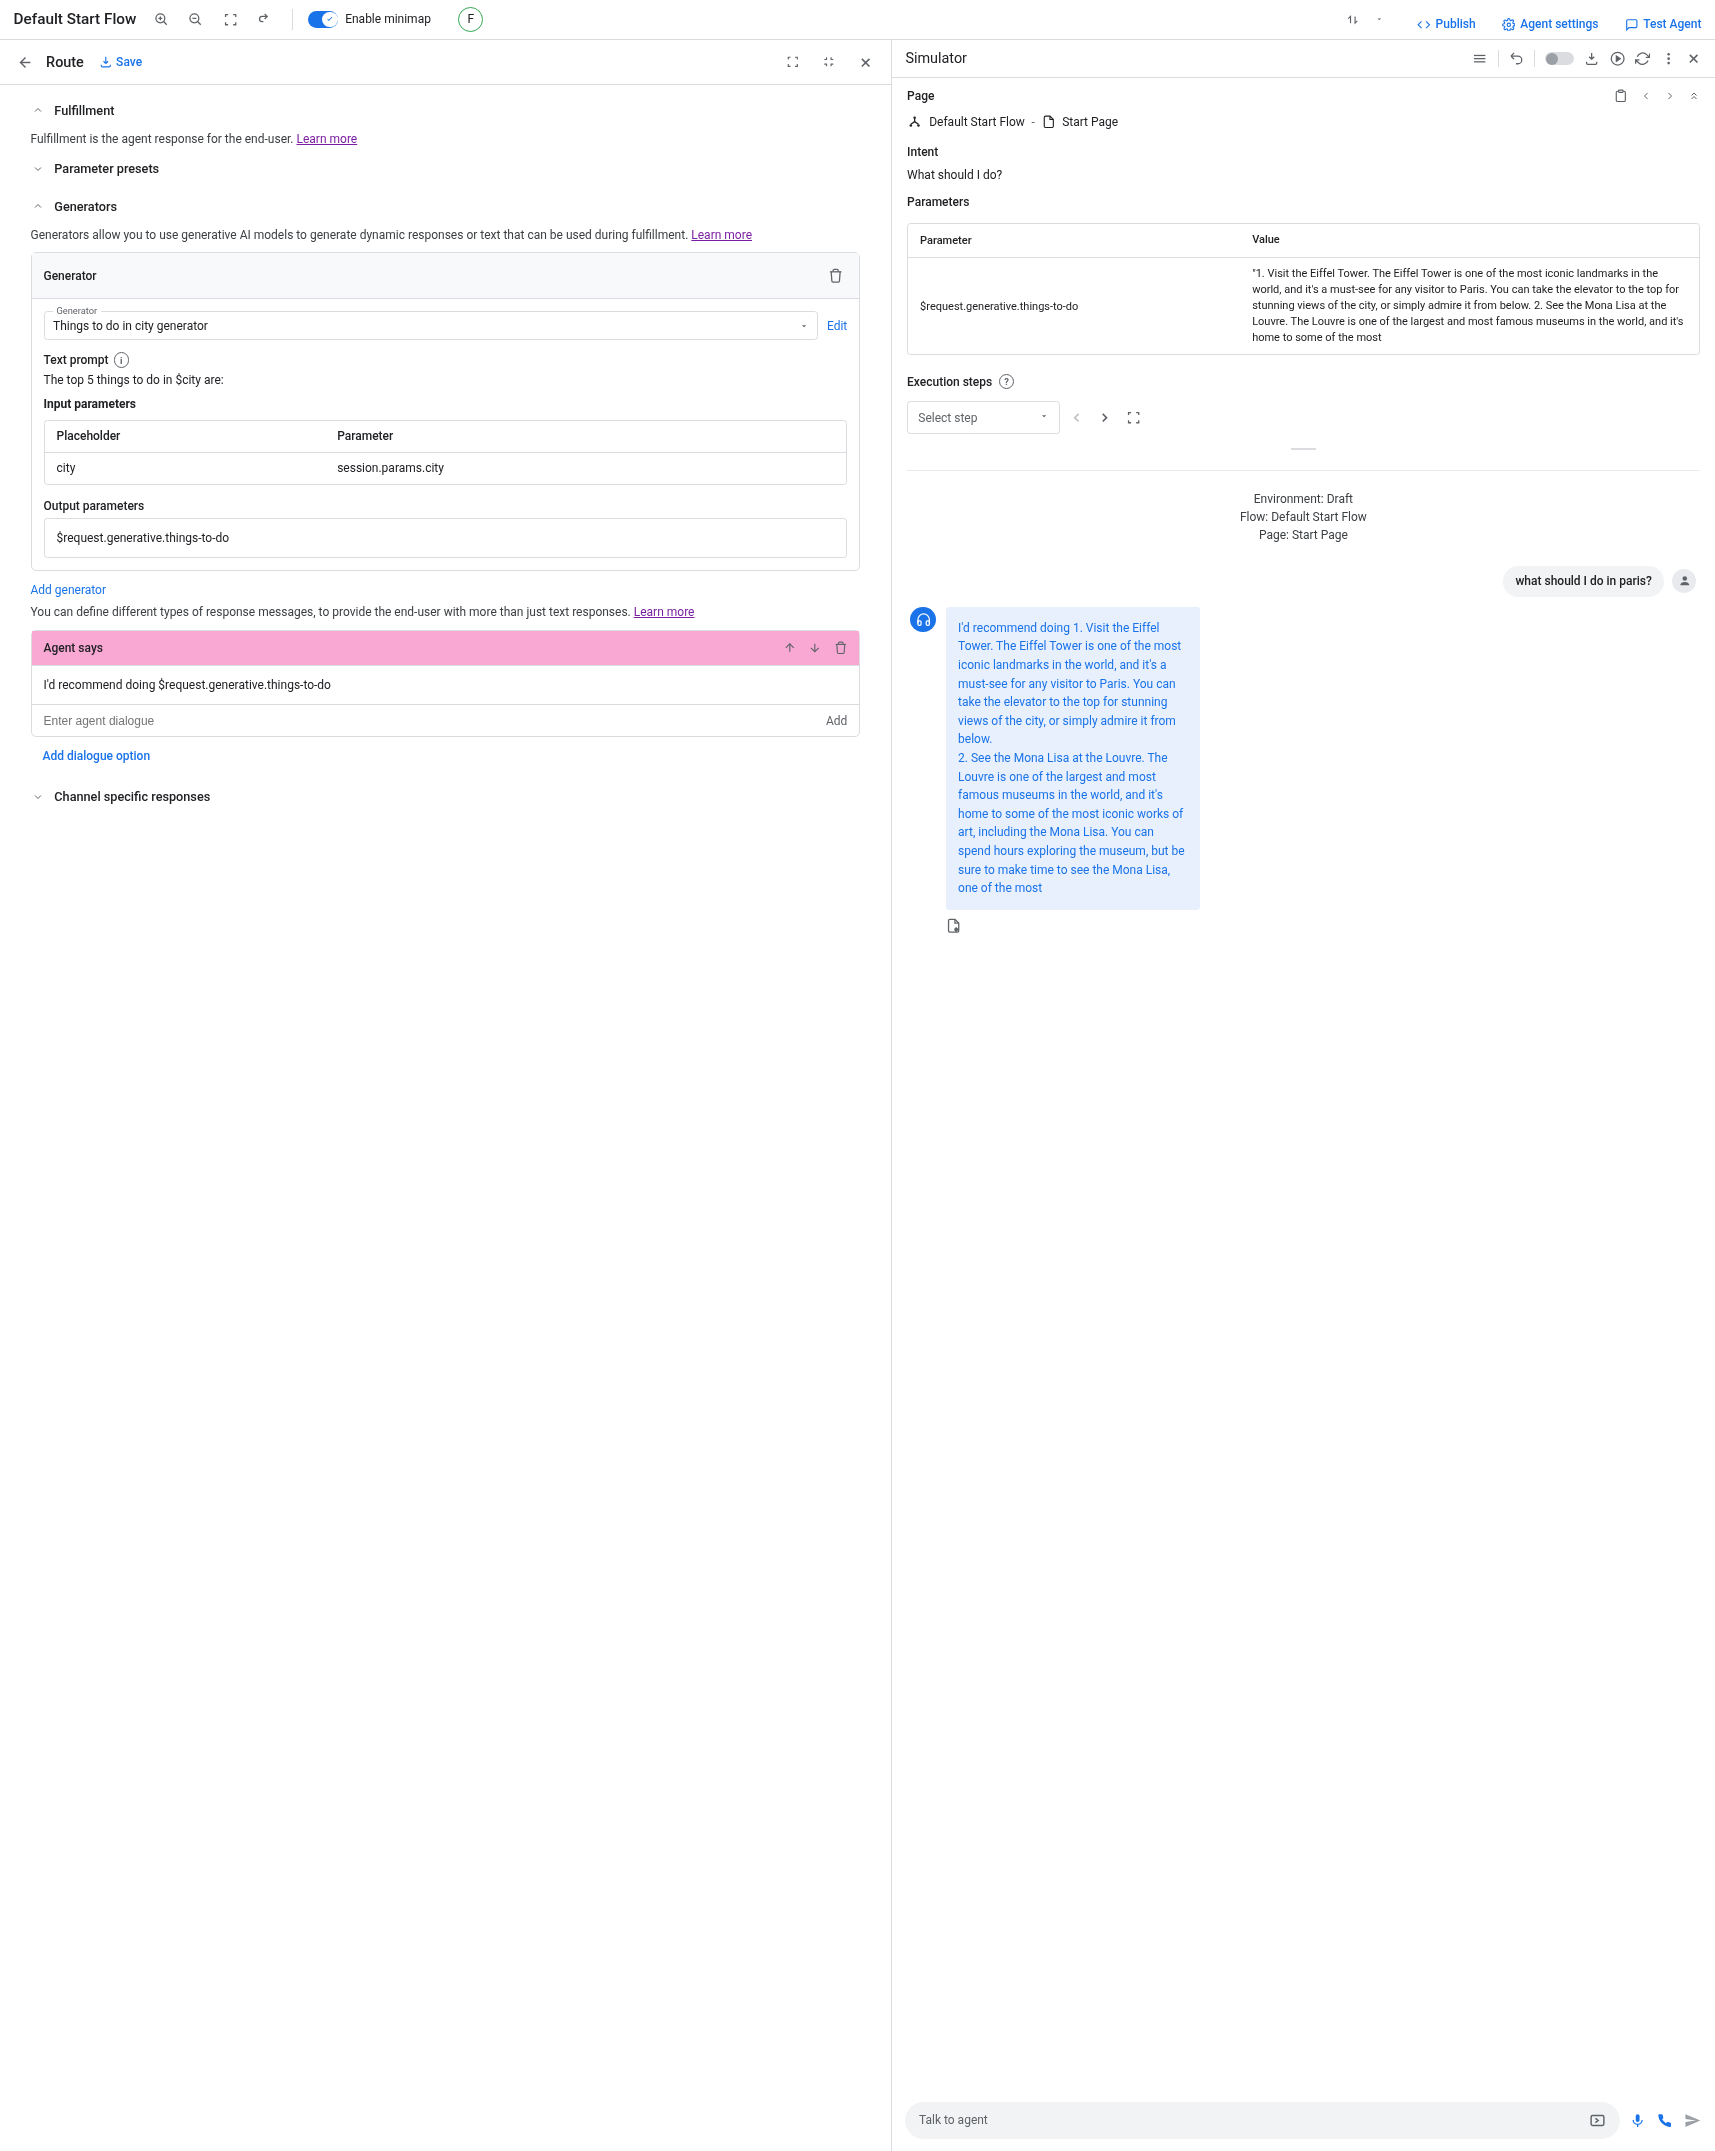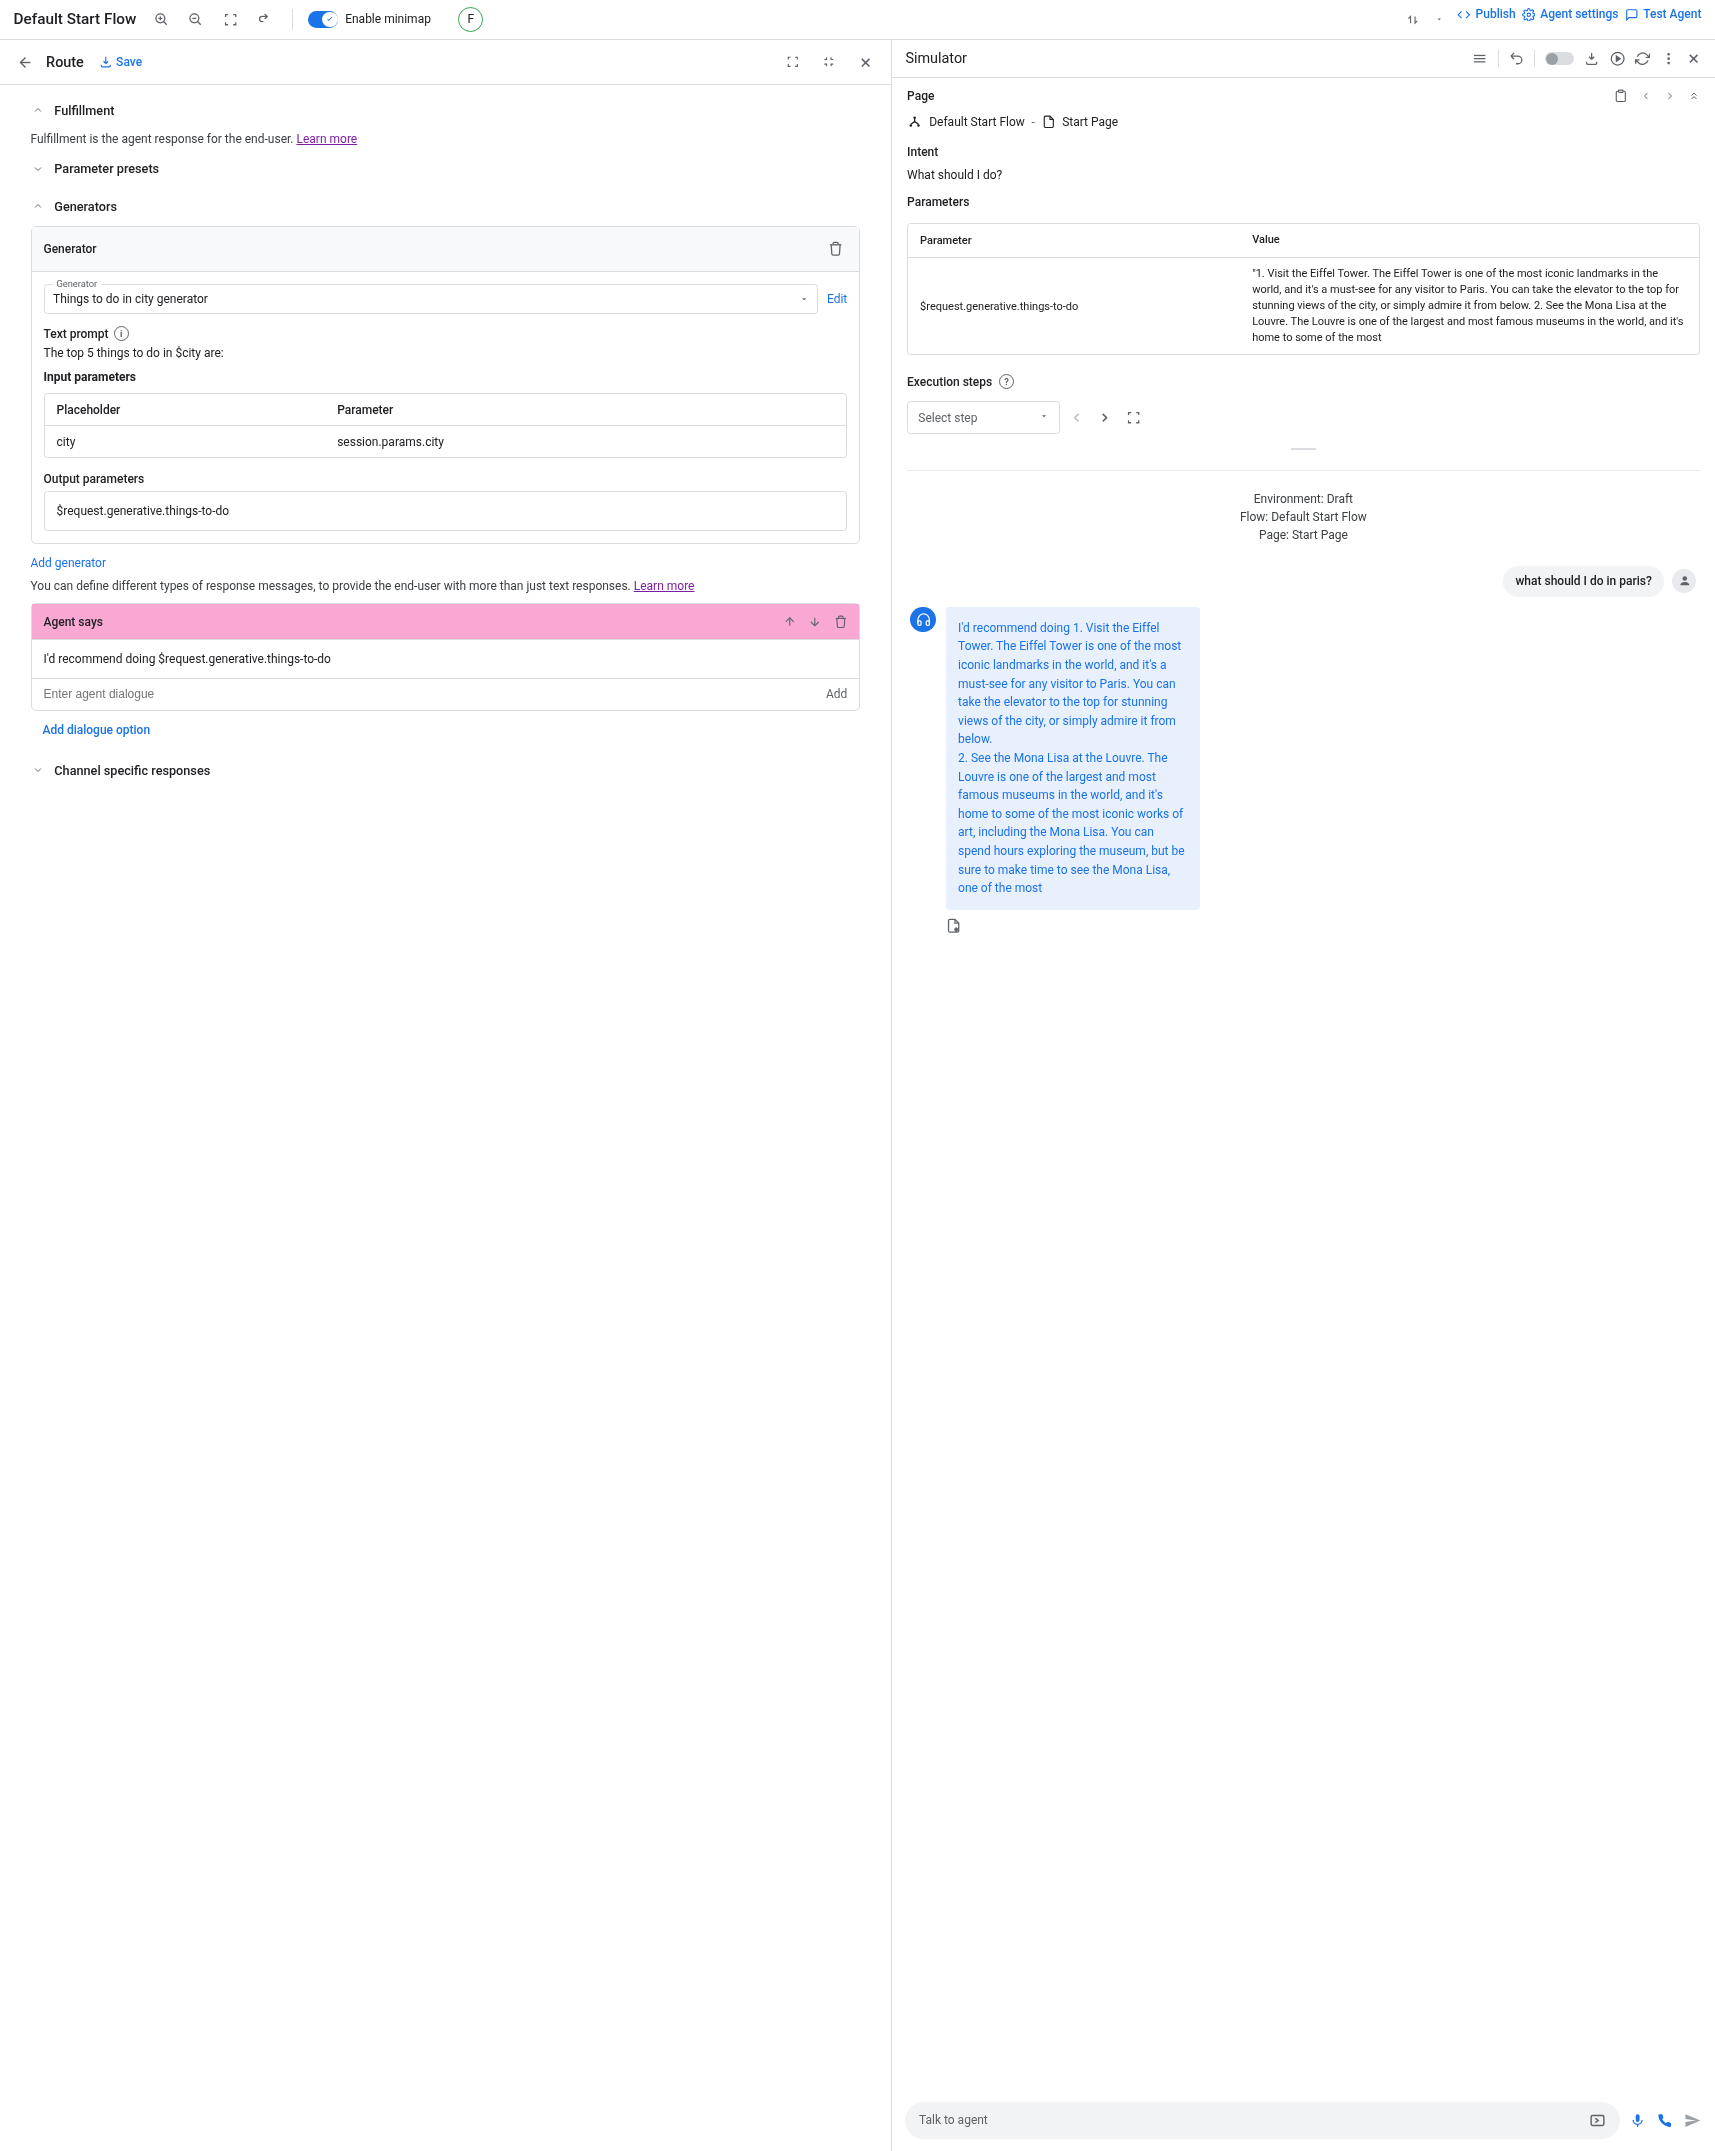--- a/index.html
+++ b/index.html
@@ -9,21 +9,21 @@
 
 .topbar { display: flex; align-items: center; padding: 6.8px 13.6px; border-bottom: 0.8px solid #dadce0; gap: 10.2px; }
 .topbar .title { font-size: 15.3px; font-weight: 500; margin-right: 3.4px; }
 .icon-btn { width: 24px; height: 24px; display: inline-flex; align-items: center; justify-content: center; cursor: pointer; color: #5f6368; border-radius: 3.4px; }
 .divider-v { width: 0.8px; height: 20.3px; background: #dadce0; margin: 0 5.1px; }
 .minimap { display: flex; align-items: center; gap: 6.8px; }
 .toggle { width: 30.5px; height: 17px; background: #1a73e8; border-radius: 8.5px; position: relative; display: inline-flex; align-items: center; }
 .toggle .knob { width: 15.3px; height: 15.3px; background: #fff; border-radius: 50%; position: absolute; right: 0.8px; display:flex; align-items:center; justify-content:center; }
 .toggle .knob svg { width:10.2px; height:10.2px; }
 .avatar-f { width: 25.4px; height: 25.4px; border: 0.8px solid #34a853; border-radius: 50%; display: flex; align-items: center; justify-content: center; color: #202124; font-size: 12px; }
-.top-right { margin-left: auto; display: flex; align-items: flex-start; gap: 6px; }
+.top-right { margin-left: auto; display: flex; align-items: flex-end; gap: 26px; }
 .link-blue { color: #1a73e8; text-decoration: none; cursor: pointer; display: inline-flex; align-items: center; gap: 5.1px; font-weight: 500; }
 .sort-wrap { display:flex; align-items:center; gap:1.7px; }
 
 
 .main { display: flex; flex: 1; min-height: 0; }
 .left-panel { width: 52%; border-right: 0.8px solid #dadce0; display: flex; flex-direction: column; overflow-y: auto; position: relative; }
 .right-panel { width: 48%; display: flex; flex-direction: column; overflow: hidden; }
 
 
 .route-header { display: flex; align-items: center; padding: 10.2px 13.6px; border-bottom: 0.8px solid #dadce0; gap: 8.5px; justify-content: space-between; }
@@ -265,20 +265,21 @@
         </div>
 
         <div class="sec-head subsec" style="margin-top:12px;">
           <span class="chev">
               <svg width="12" height="12" viewBox="0 0 24 24" fill="none" stroke="currentColor" stroke-width="2">
                 <polyline points="18 15 12 9 6 15"></polyline>
               </svg>
             </span>
           <span>Generators</span>
         </div>
+        <div class="desc"><span>Generators allow you to use generative AI models to generate dynamic responses or text that can be used during fulfillment. </span><a class="learn">Learn more</a></div>
 
         <div class="gen-card">
           <div class="gen-head">
             <span>Generator</span>
             <span class="icon-btn">
                 <svg width="15.3" height="15.3" viewBox="0 0 24 24" fill="none" stroke="currentColor" stroke-width="2">
                   <polyline points="3 6 5 6 21 6"></polyline>
                   <path d="M19 6l-1 14a2 2 0 01-2 2H8a2 2 0 01-2-2L5 6m3 0V4a2 2 0 012-2h4a2 2 0 012 2v2"></path>
                 </svg>
               </span>

